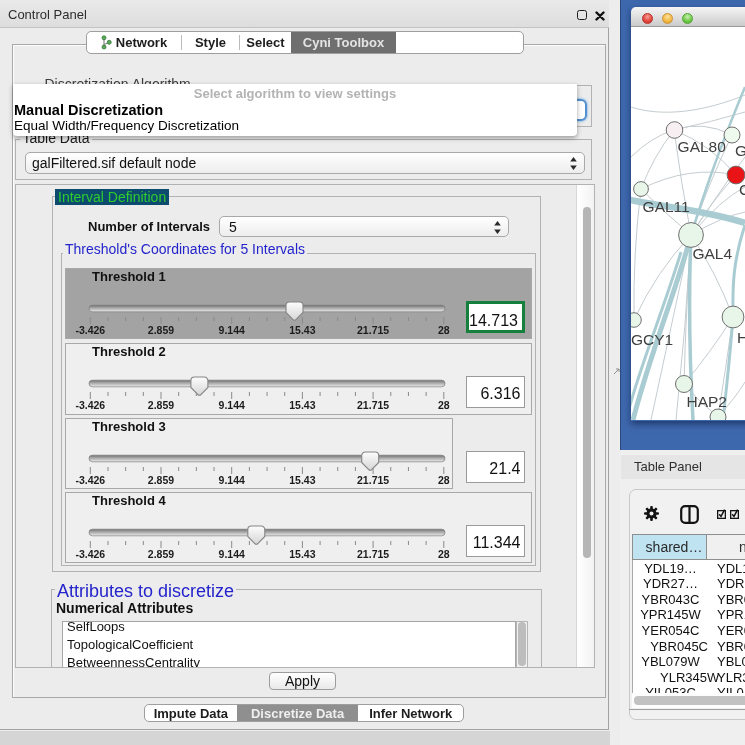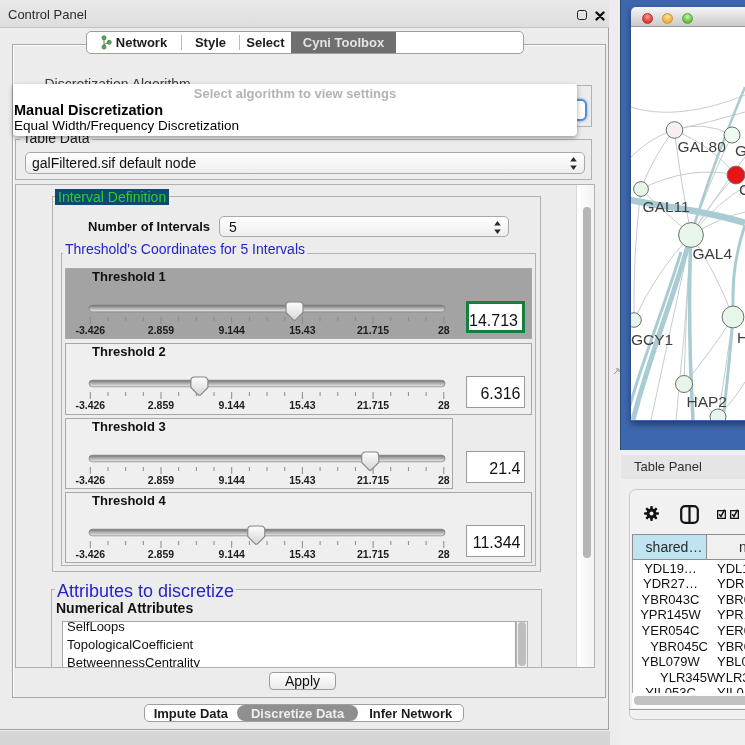--- a/index.html
+++ b/index.html
@@ -268,21 +268,21 @@
       <path d="M 181.8 43.5 V 36.5 A 3.5 3.5 0 0 1 185.3 33 H 195.3 A 3.5 3.5 0 0 1 198.8 36.5 V 43.5 L 191.8 50.6 A 2 2 0 0 1 188.8 50.6 Z" fill="url(#th3)" stroke="#858585" stroke-width="1.1"></path>
     </svg>
     <div class="abs" style="left:400px;top:32px;width:59px;height:32px;background:#fff;border:1px solid #9a9a9a;font-size:16px;color:#111;text-align:right;line-height:33px;padding-right:3.5px;">11.344</div>
       </div>
     </div>
 
   <div class="abs" style="left:269px;top:671.5px;width:67px;height:18.5px;border:1px solid #9c9c9c;border-radius:4px;background:linear-gradient(#ffffff,#e9e9e9);font-size:14px;color:#111;text-align:center;line-height:17px;">Apply</div>
 
   <div class="abs" style="left:144px;top:704px;width:320px;height:18px;border:1px solid #9e9e9e;border-radius:5px;background:#fff;overflow:hidden;display:flex;font-size:13px;font-weight:bold;color:#1c1c1c;">
     <div style="width:92px;display:flex;align-items:center;justify-content:center;">Impute Data</div>
-    <div style="width:122px;display:flex;align-items:center;justify-content:center;background:#8f8f8f;color:#efefef;border-radius:8px;">Discretize Data</div>
+    <div style="width:122px;display:flex;align-items:center;justify-content:center;background:#8f8f8f;color:#efefef;">Discretize Data</div>
     <div style="width:105px;display:flex;align-items:center;justify-content:center;">Infer Network</div>
   </div>
 
   <div class="abs" style="left:0;top:731px;width:610px;height:14px;background:#d5d5d5;"></div>
 
   <svg class="abs" style="left:613px;top:368px" width="8" height="8" viewBox="0 0 8 8">
       <path d="M1 6 L6 1" stroke="#909090" stroke-width="1"></path>
       <path d="M6 1 L3 1 M6 1 L6 4" stroke="#909090" stroke-width="1" fill="none"></path>
     </svg>
 

